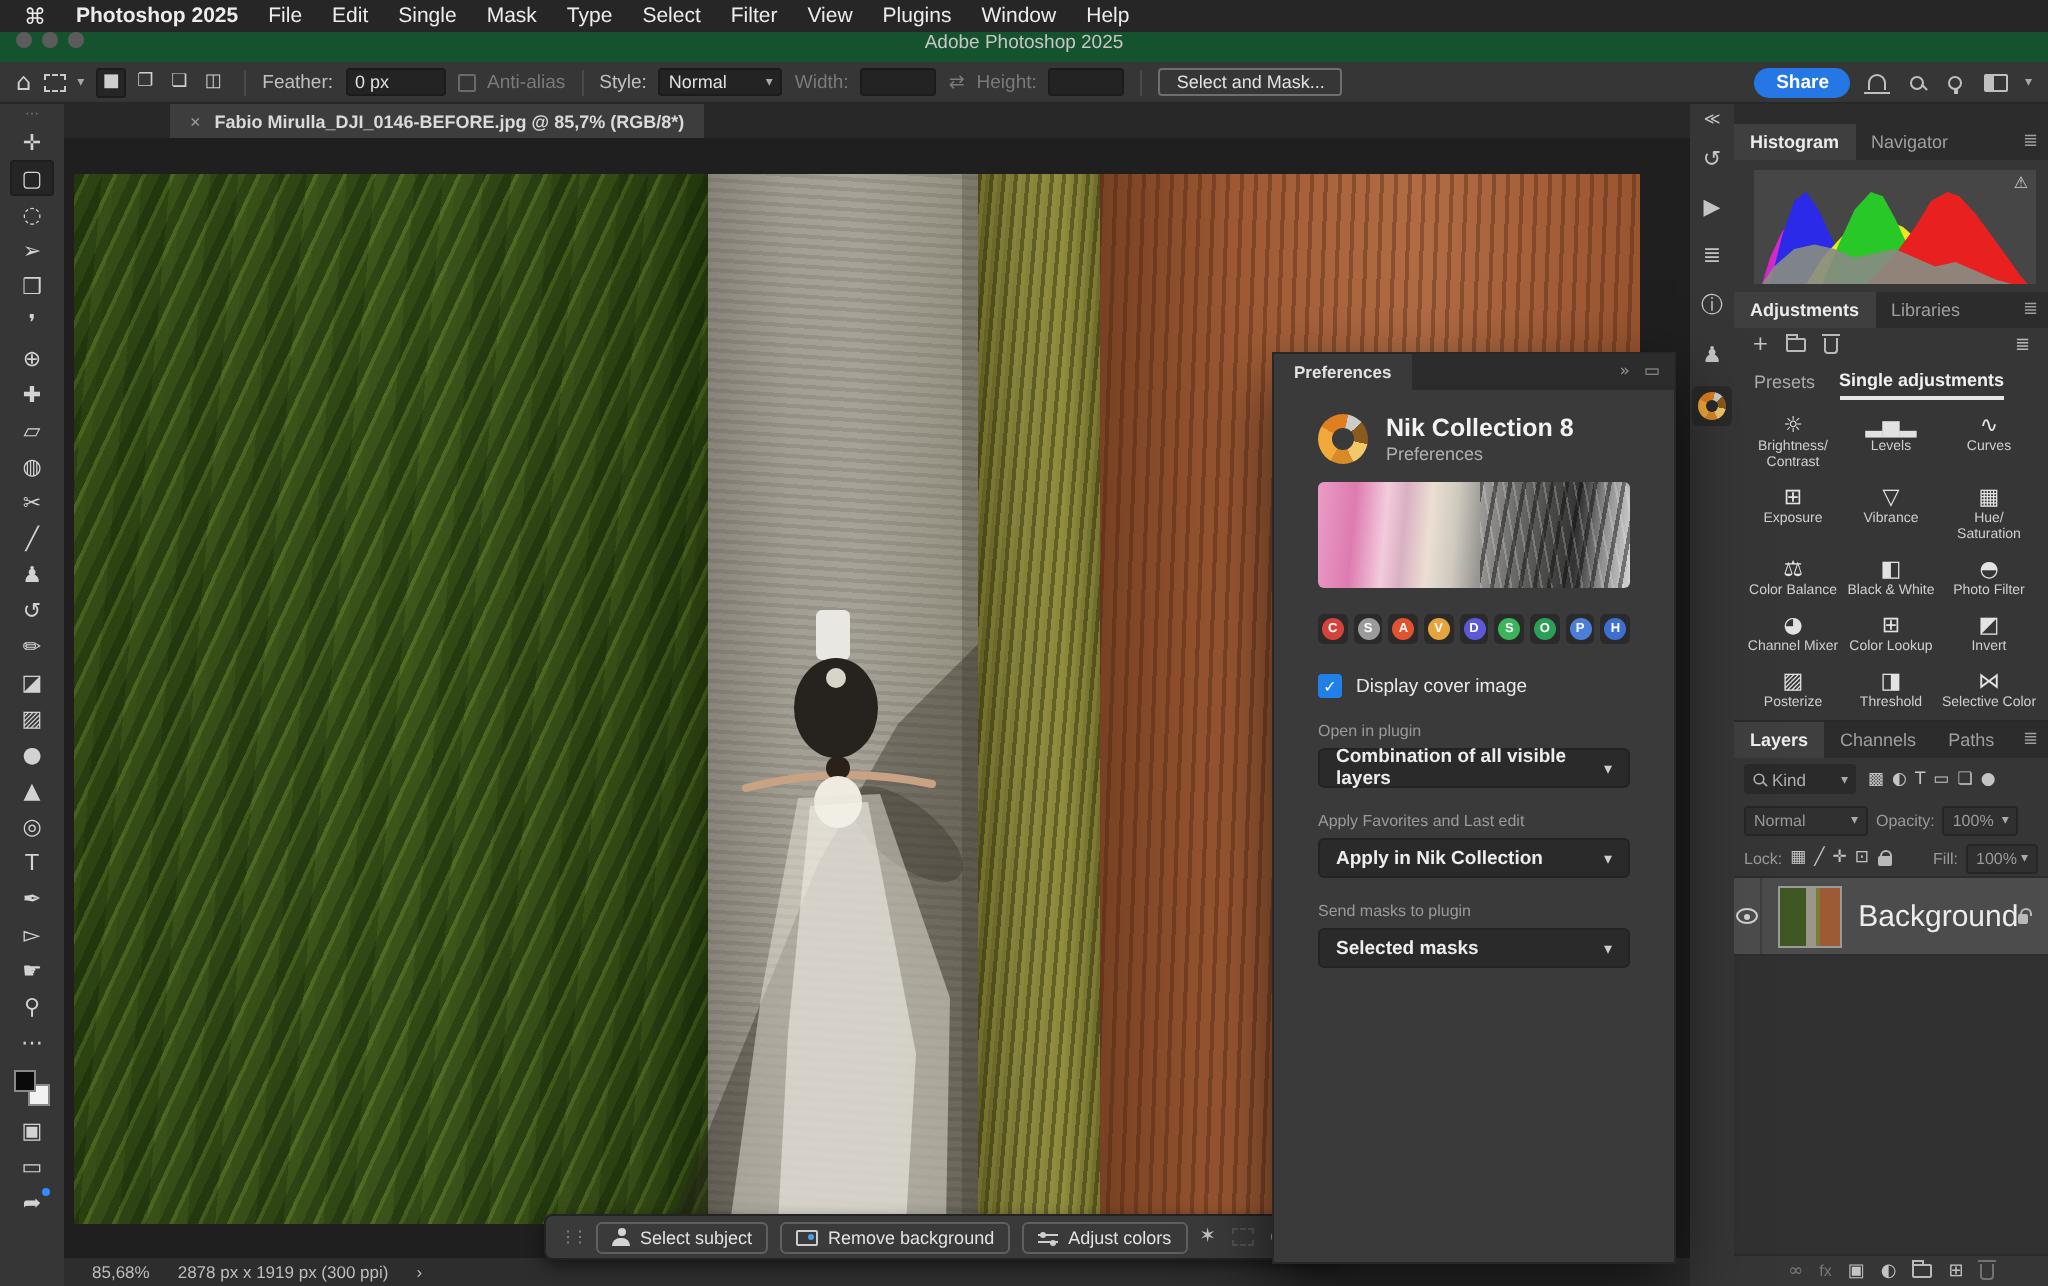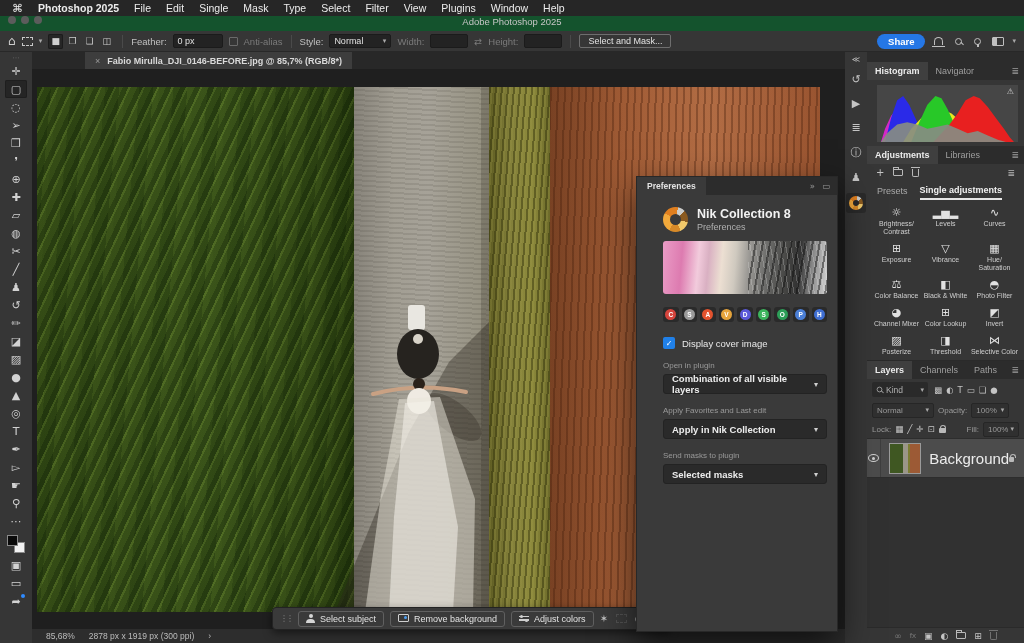--- a/index.html
+++ b/index.html
@@ -91,21 +91,21 @@
       linear-gradient(90deg, rgba(58,24,8,.30) 0%, transparent 25%, rgba(255,206,160,.12) 60%, rgba(70,30,12,.18) 100%),
       linear-gradient(90deg, #93532f 0%, #a55e37 45%, #ab6038 100%);
   }
   .photo svg.overlay { position:absolute; left:0; top:0; }
 
   
   .taskbar { position:absolute; left:272px; top:607px; height:23px; background:#3a3a3a; z-index:40;
              border:1px solid #232323; border-radius:4px; box-shadow:0 3px 8px rgba(0,0,0,.5);
              display:flex; align-items:center; gap:6px; padding:0 7px; font-size:9px; color:#e2e2e2; }
   .drag-dots { color:#8b8b8b; font-size:8px; letter-spacing:-2px; }
-  .tb-btn { border:1px solid #606060; border-radius:3px; padding:2px 7px; display:flex; gap:5px; }
+  .tb-btn { border:1px solid #606060; border-radius:3px; padding:2px 7px; display:flex; align-items:center; gap:5px; }
   .person { width:9px; height:9px; position:relative; }
   .person::before { content:''; position:absolute; left:2.5px; top:0; width:4px; height:4px; border-radius:50%; background:#d5d5d5; }
   .person::after { content:''; position:absolute; left:0; bottom:0; width:9px; height:4px; border-radius:4px 4px 0 0; background:#d5d5d5; }
   .imgico { width:11px; height:8px; border:1px solid #cfcfcf; border-radius:1px; position:relative; }
   .imgico::after { content:''; position:absolute; right:1px; top:1px; width:3px; height:3px; border-radius:50%; background:#4a9df0; }
   .slid { width:10px; height:8px; background:linear-gradient(to bottom, transparent 2px, #cfcfcf 2px 3.2px, transparent 3.2px 5.5px, #cfcfcf 5.5px 6.7px, transparent 6.7px); position:relative; }
   .slid::before { content:''; position:absolute; left:1px; top:1px; width:3px; height:3px; border-radius:50%; background:#cfcfcf; }
   .slid::after { content:''; position:absolute; right:1px; bottom:0px; width:3px; height:3px; border-radius:50%; background:#cfcfcf; }
   .gico { font-size:10px; color:#c4c4c4; }
   .gico.dim, .dim { opacity:.45; }
@@ -171,21 +171,21 @@
   .trashi::before { content:''; position:absolute; top:-2px; left:-2px; right:-2px; height:1px; background:#b9b9b9; }
   .sep-line { height:1px; background:#2a2a2a; flex-shrink:0; }
 
   
   .dialog { position:absolute; left:636px; top:176px; width:202px; height:456px; background:#3a3a3a; z-index:50;
             border:1px solid #282828; box-shadow:0 14px 34px rgba(0,0,0,.65); }
   .dlg-tabs { height:18px; background:#2c2c2c; display:flex; align-items:center; }
   .dlg-tab { height:18px; background:#3a3a3a; display:flex; align-items:center; padding:0 10px;
              font-size:8.5px; font-weight:bold; color:#e2e2e2; }
   .dlg-ticons { margin-left:auto; display:flex; gap:7px; padding-right:7px; color:#9a9a9a; font-size:8.5px; align-items:center; }
-  .dlg-body { padding:9px 10px;margin-left:16px; }
+  .dlg-body { padding:9px 22px; }
   .dlg-head { display:flex; align-items:center; gap:9px; margin:3px 0 9px; }
   .ring-lg { width:25px; height:25px; }
   .ring-lg::after { background:#3a3a3a; }
   .dlg-title { font-size:12.5px; font-weight:bold; color:#f2f2f2; }
   .dlg-sub { font-size:9px; color:#b0b0b0; margin-top:1px; }
   .cover { height:53px; border-radius:3px; position:relative; overflow:hidden;
            background:linear-gradient(95deg,#ea9cc6 0%,#dd7bb0 12%,#f2cbdc 22%,#d9b0c2 28%,#ecdfd2 36%,#cfc9bf 44%,#9a9894 52%,#6e6e6c 62%,#474745 74%,#333 82%,#8a8a8a 90%,#d5d5d5 100%); }
   .cover::after { content:''; position:absolute; left:52%; right:0; top:0; bottom:0;
            background:repeating-linear-gradient(100deg, rgba(10,10,10,.45) 0 2px, transparent 2px 7px),
                       repeating-linear-gradient(80deg, rgba(245,245,245,.22) 0 1px, transparent 1px 5px); }

